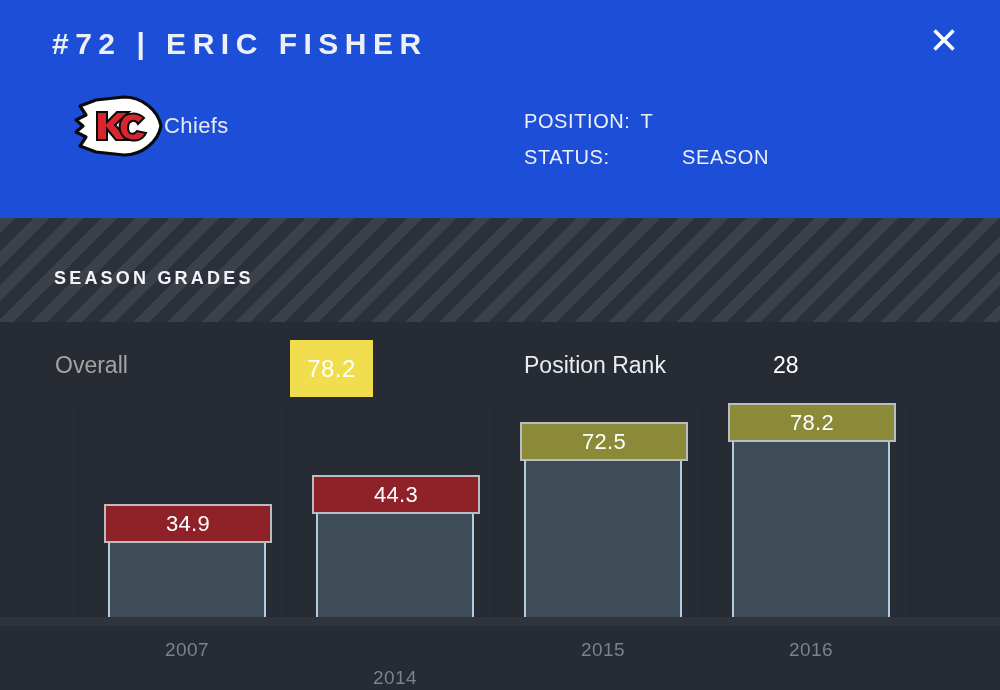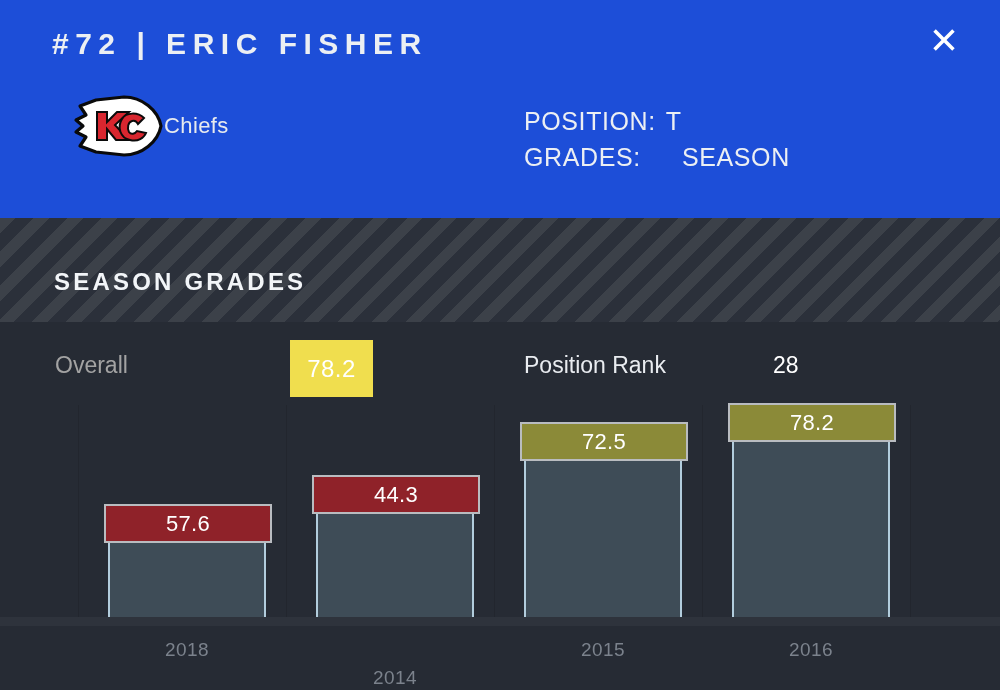--- a/index.html
+++ b/index.html
@@ -28,41 +28,41 @@
 
   .team-row{position:absolute;left:66px;top:92px;display:flex;align-items:center;}
   .team-logo{width:98px;height:68px;flex:0 0 auto;}
   .team-name{
     font-size:22px;color:#e7eaee;font-weight:400;
     letter-spacing:0.4px;white-space:nowrap;
   }
 
   .meta{position:absolute;left:524px;top:103px;color:#eceff3;}
   .meta-line{
-    font-size:25px;letter-spacing:0.6px;line-height:36px;white-space:nowrap;
+    font-size:20px;letter-spacing:0.6px;line-height:36px;white-space:nowrap;
     display:flex;
   }
   .meta-label{display:inline-block;}
   .meta-label.pos{min-width:0;}
   .meta-label.stat{min-width:158px;}
   .meta-value{display:inline-block;}
 
   
   .banner{
     position:absolute;left:0;top:218px;width:1000px;height:104px;
     background-color:#2f343d;
     background-image:repeating-linear-gradient(
        135deg,
        #3c4149 0px, #3c4149 11px,
        #2b303a 11px, #2b303a 24px);
     overflow:hidden;
   }
   .banner-title{
     position:absolute;left:54px;top:50px;
-    font-size:24px;font-weight:600;color:#f2f5f8;letter-spacing:3.2px;
+    font-size:18px;font-weight:600;color:#f2f5f8;letter-spacing:3.2px;
     white-space:nowrap;
   }
 
   
   .summary{position:absolute;left:0;top:322px;width:1000px;height:84px;}
   .sum-overall-label{position:absolute;left:55px;top:30px;font-size:23px;color:#a3a3a3;}
   .sum-overall-badge{
     position:absolute;left:290px;top:340px;width:83px;height:57px;
     background:#f0de4e;display:flex;align-items:center;justify-content:center;
   }
@@ -124,21 +124,21 @@
       </span>
       <span class="team-name">Chiefs</span>
     </div>
 
     <div class="meta">
       <div class="meta-line">
         <span class="meta-label pos">POSITION:</span>
         <span class="meta-value" style="margin-left:10px;">T</span>
       </div>
       <div class="meta-line">
-        <span class="meta-label stat">GRADES:</span>
+        <span class="meta-label stat">STATUS:</span>
         <span class="meta-value">SEASON</span>
       </div>
     </div>
   </div>
 
   <div class="banner">
     <div class="banner-title">SEASON GRADES</div>
   </div>
 
   <div>
@@ -158,23 +158,23 @@
         <div class="gridline" style="left: 286px;"></div>
         <div class="gridline" style="left: 494px;"></div>
         <div class="gridline" style="left: 702px;"></div>
         <div class="gridline" style="left: 910px;"></div>
       </div>
     <div class="baseline-band"></div>
     <div id="bars">
         <div class="bar-group" style="left: 108px; width: 158px; height: 76px;">
           <div class="bar-body" style="width: 158px; height: 76px;"></div>
           <div class="bar-chip" style="width: 168px; bottom: 74px; background: rgb(143, 34, 41);">
-            <span>57.6</span>
+            <span>34.9</span>
           </div>
-          <div class="bar-label" style="top: 98px;">2018</div>
+          <div class="bar-label" style="top: 98px;">2007</div>
         </div>
         <div class="bar-group" style="left: 316px; width: 158px; height: 77px;">
           <div class="bar-body" style="width: 158px; height: 105px;"></div>
           <div class="bar-chip" style="width: 168px; bottom: 103px; background: rgb(143, 34, 41);">
             <span>44.3</span>
           </div>
           <div class="bar-label" style="top: 127px;">2014</div>
         </div>
         <div class="bar-group" style="left: 524px; width: 158px; height: 158px;">
           <div class="bar-body" style="width: 158px; height: 158px;"></div>

